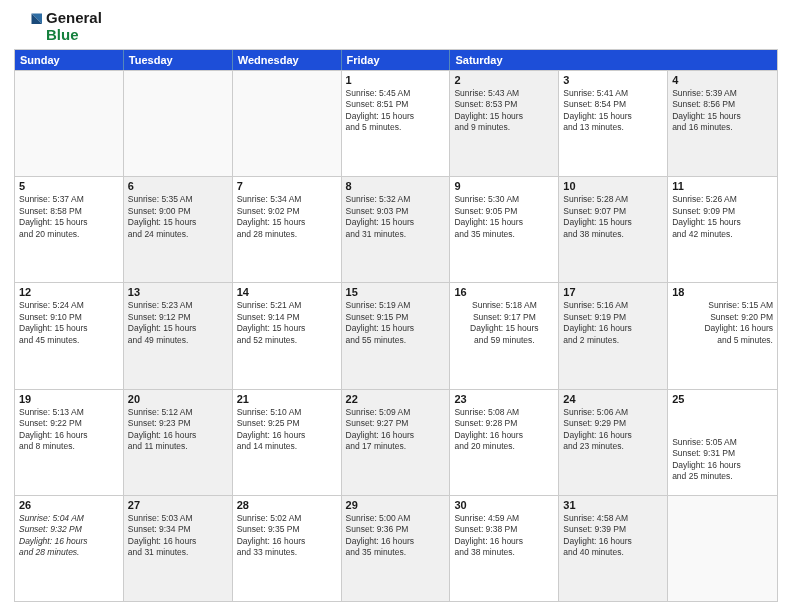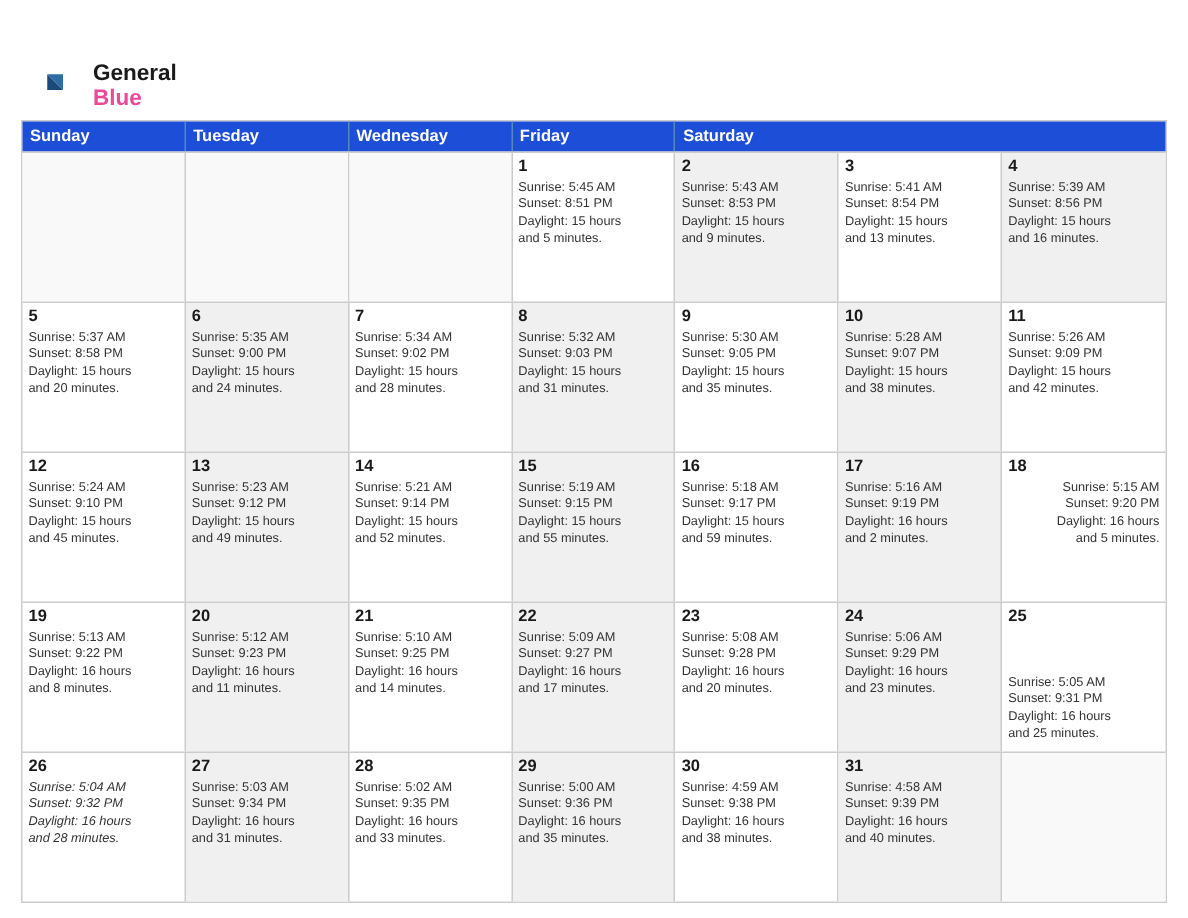--- a/index.html
+++ b/index.html
@@ -18,23 +18,22 @@
       flex-direction: column;
     }
     .header {
       display: flex;
       justify-content: space-between;
       align-items: flex-start;
       margin-bottom: 6px;
     }
     .logo {
       display: flex;
-      align-items: flex-end;
-      gap: 20px;
-      margin-top: 31px;
+      align-items: flex-start;
+      gap: 4px;
     }
     .logo-icon {
       width: 28px;
       height: 28px;
     }
     .title-block {
       text-align: right;
     }
     .main-title {
       font-size: 32px;
@@ -108,21 +107,21 @@
 
 <div class="page">
   <div class="header">
     <div class="logo">
       <svg class="logo-icon" viewBox="0 0 32 32">
         <polygon points="20,4 32,4 32,16" fill="#2e6da4"></polygon>
         <polygon points="20,4 32,16 20,16" fill="#1a4a7a"></polygon>
       </svg>
       <div>
         <div style="font-size:15px;font-weight:bold;color:#1a1a1a;line-height:1.1;">General</div>
-        <div style="font-size:15px;font-weight:bold;color:#ec4899;line-height:1.1;">Blue</div>
+        <div style="font-size:15px;font-weight:bold;color:#15803d;line-height:1.1;">Blue</div>
       </div>
     </div>
     <div class="title-block">
       <div class="main-title"></div>
       <div class="subtitle"></div>
     </div>
   </div>
 
   <div class="calendar">
     <div class="cal-header" id="cal-header-row">
@@ -241,21 +240,21 @@
           </div>
           <div class="cal-cell shaded">
             <span class="day-num">15</span>
             <div class="cell-text" style="white-space: pre-wrap;">Sunrise: 5:19 AM
 Sunset: 9:15 PM
 Daylight: 15 hours
 and 55 minutes.</div>
           </div>
           <div class="cal-cell">
             <span class="day-num">16</span>
-            <div class="cell-text" style="white-space: pre-wrap;">Sunrise: 5:18 AM
+            <div class="cell-text" style="white-space: pre-wrap; text-align: center;">Sunrise: 5:18 AM
 Sunset: 9:17 PM
 Daylight: 15 hours
 and 59 minutes.</div>
           </div>
           <div class="cal-cell shaded">
             <span class="day-num">17</span>
             <div class="cell-text" style="white-space: pre-wrap;">Sunrise: 5:16 AM
 Sunset: 9:19 PM
 Daylight: 16 hours
 and 2 minutes.</div>

